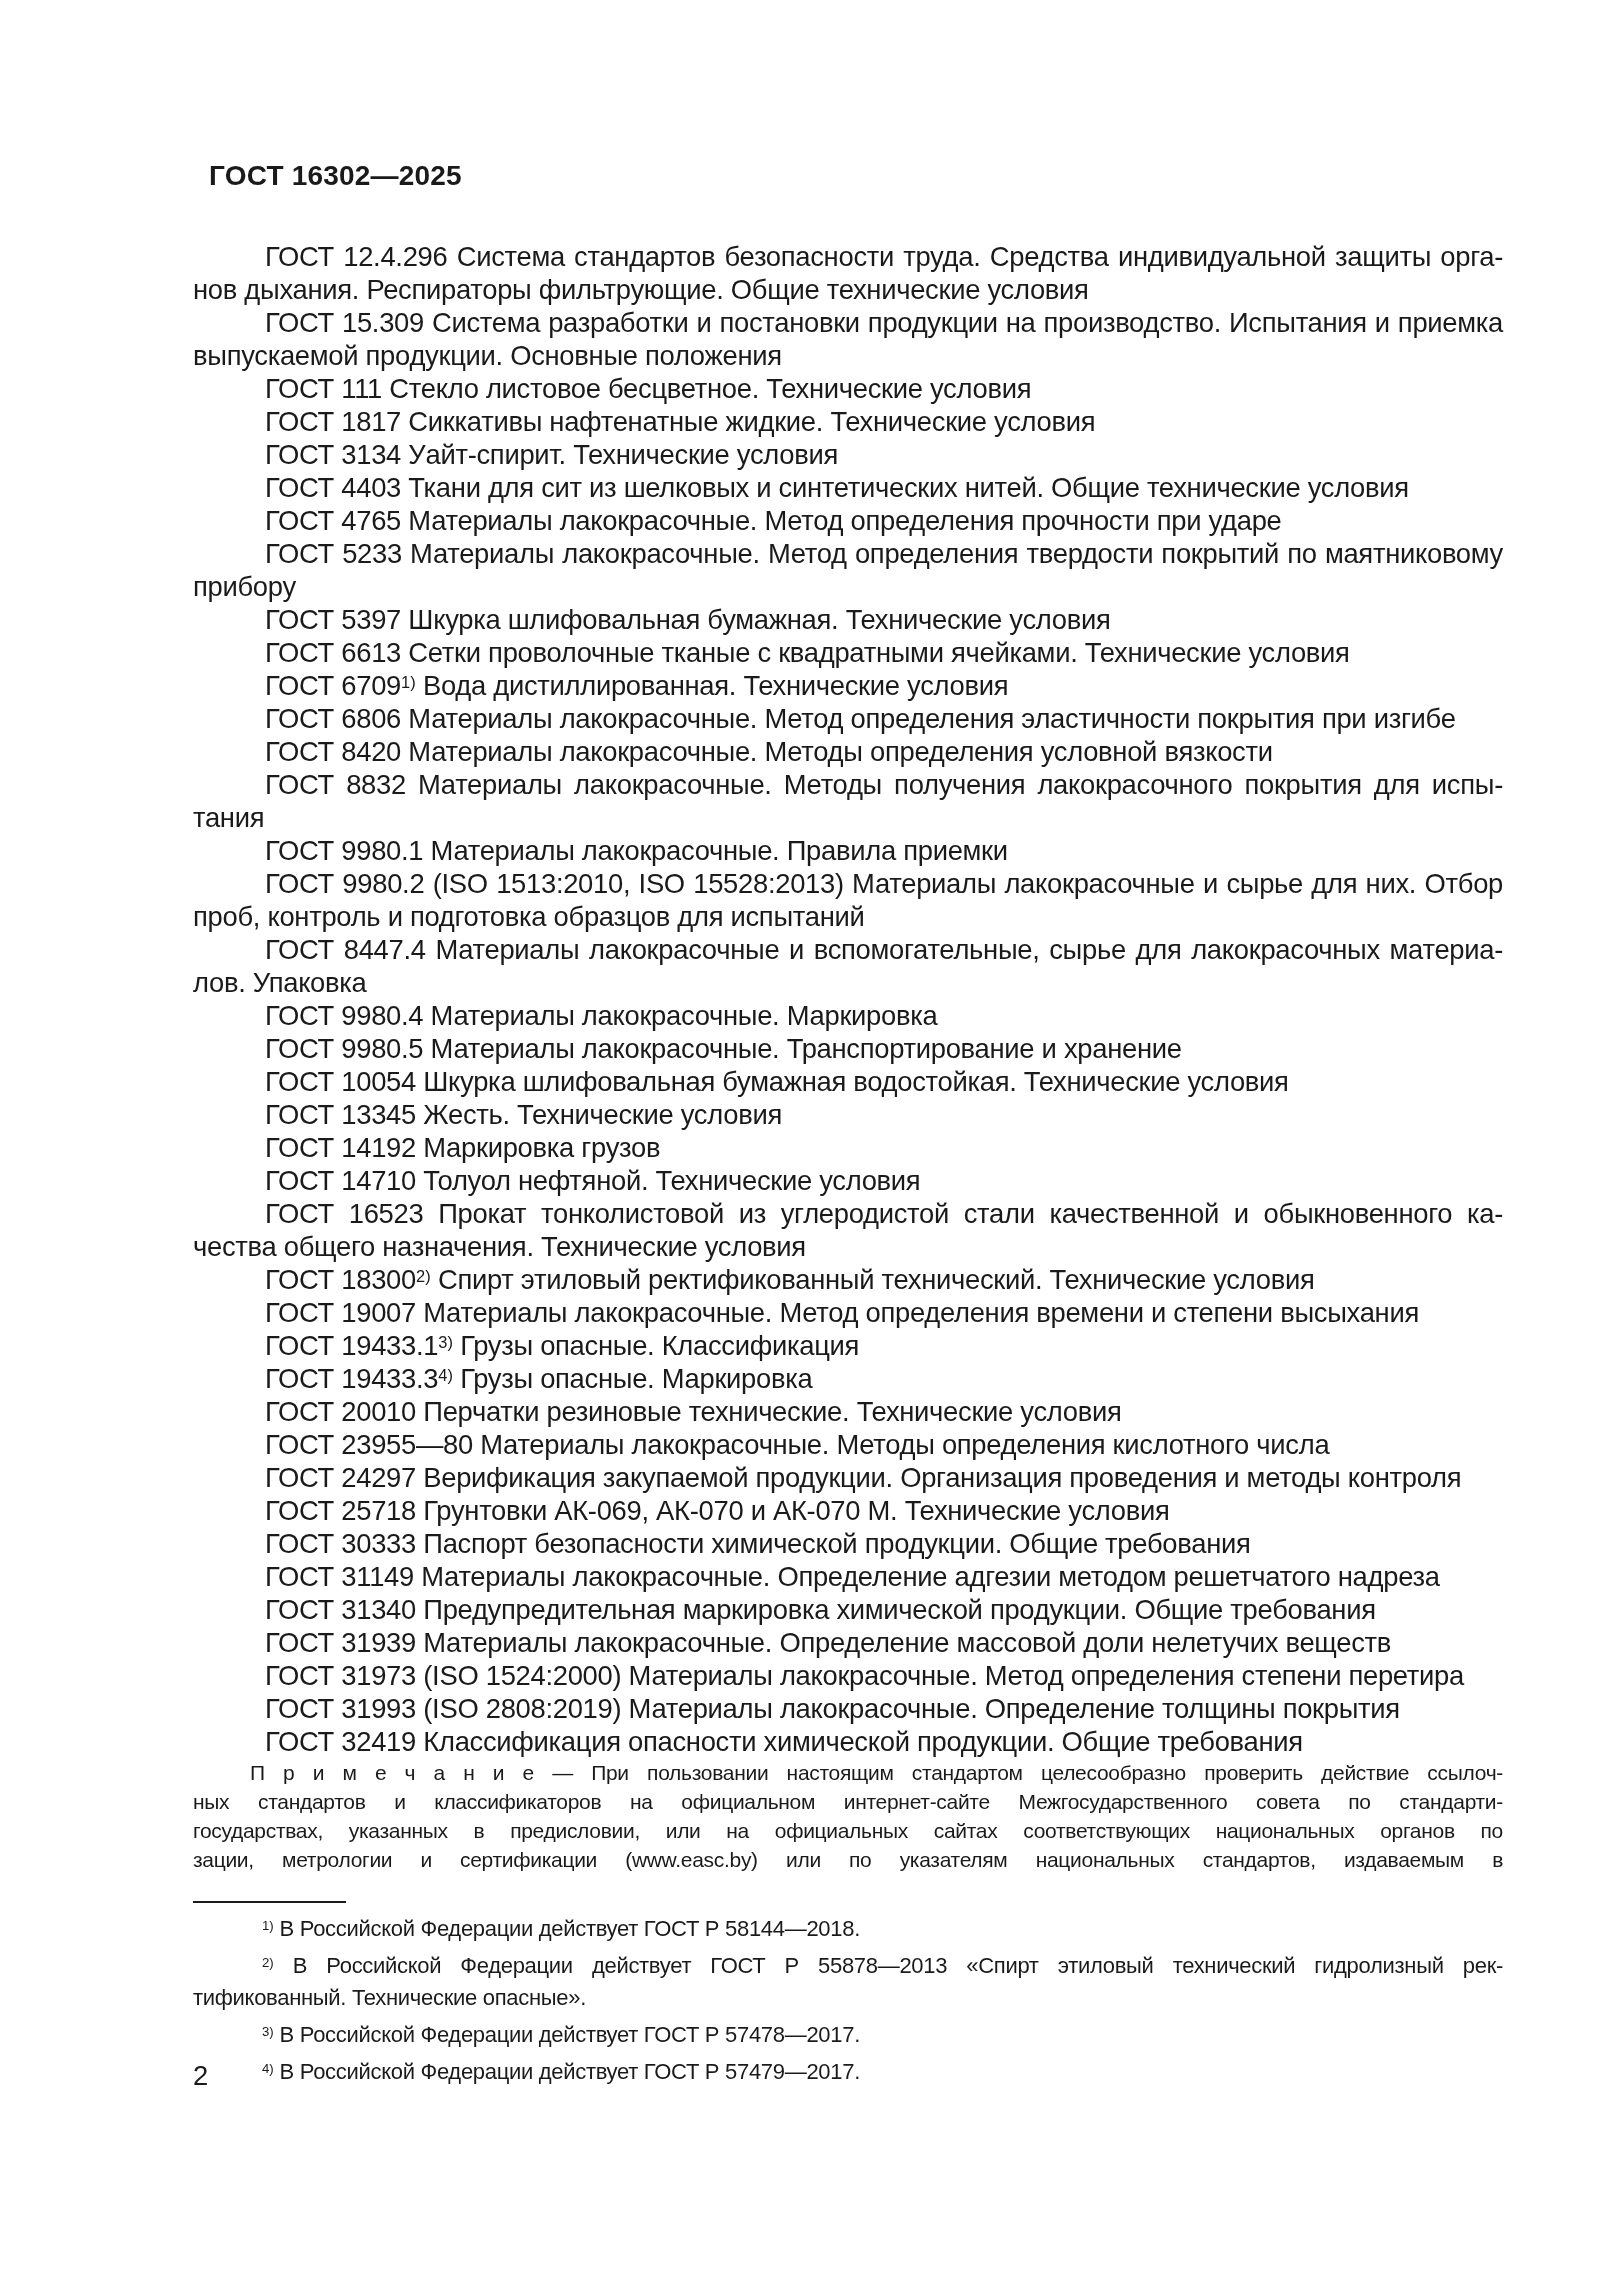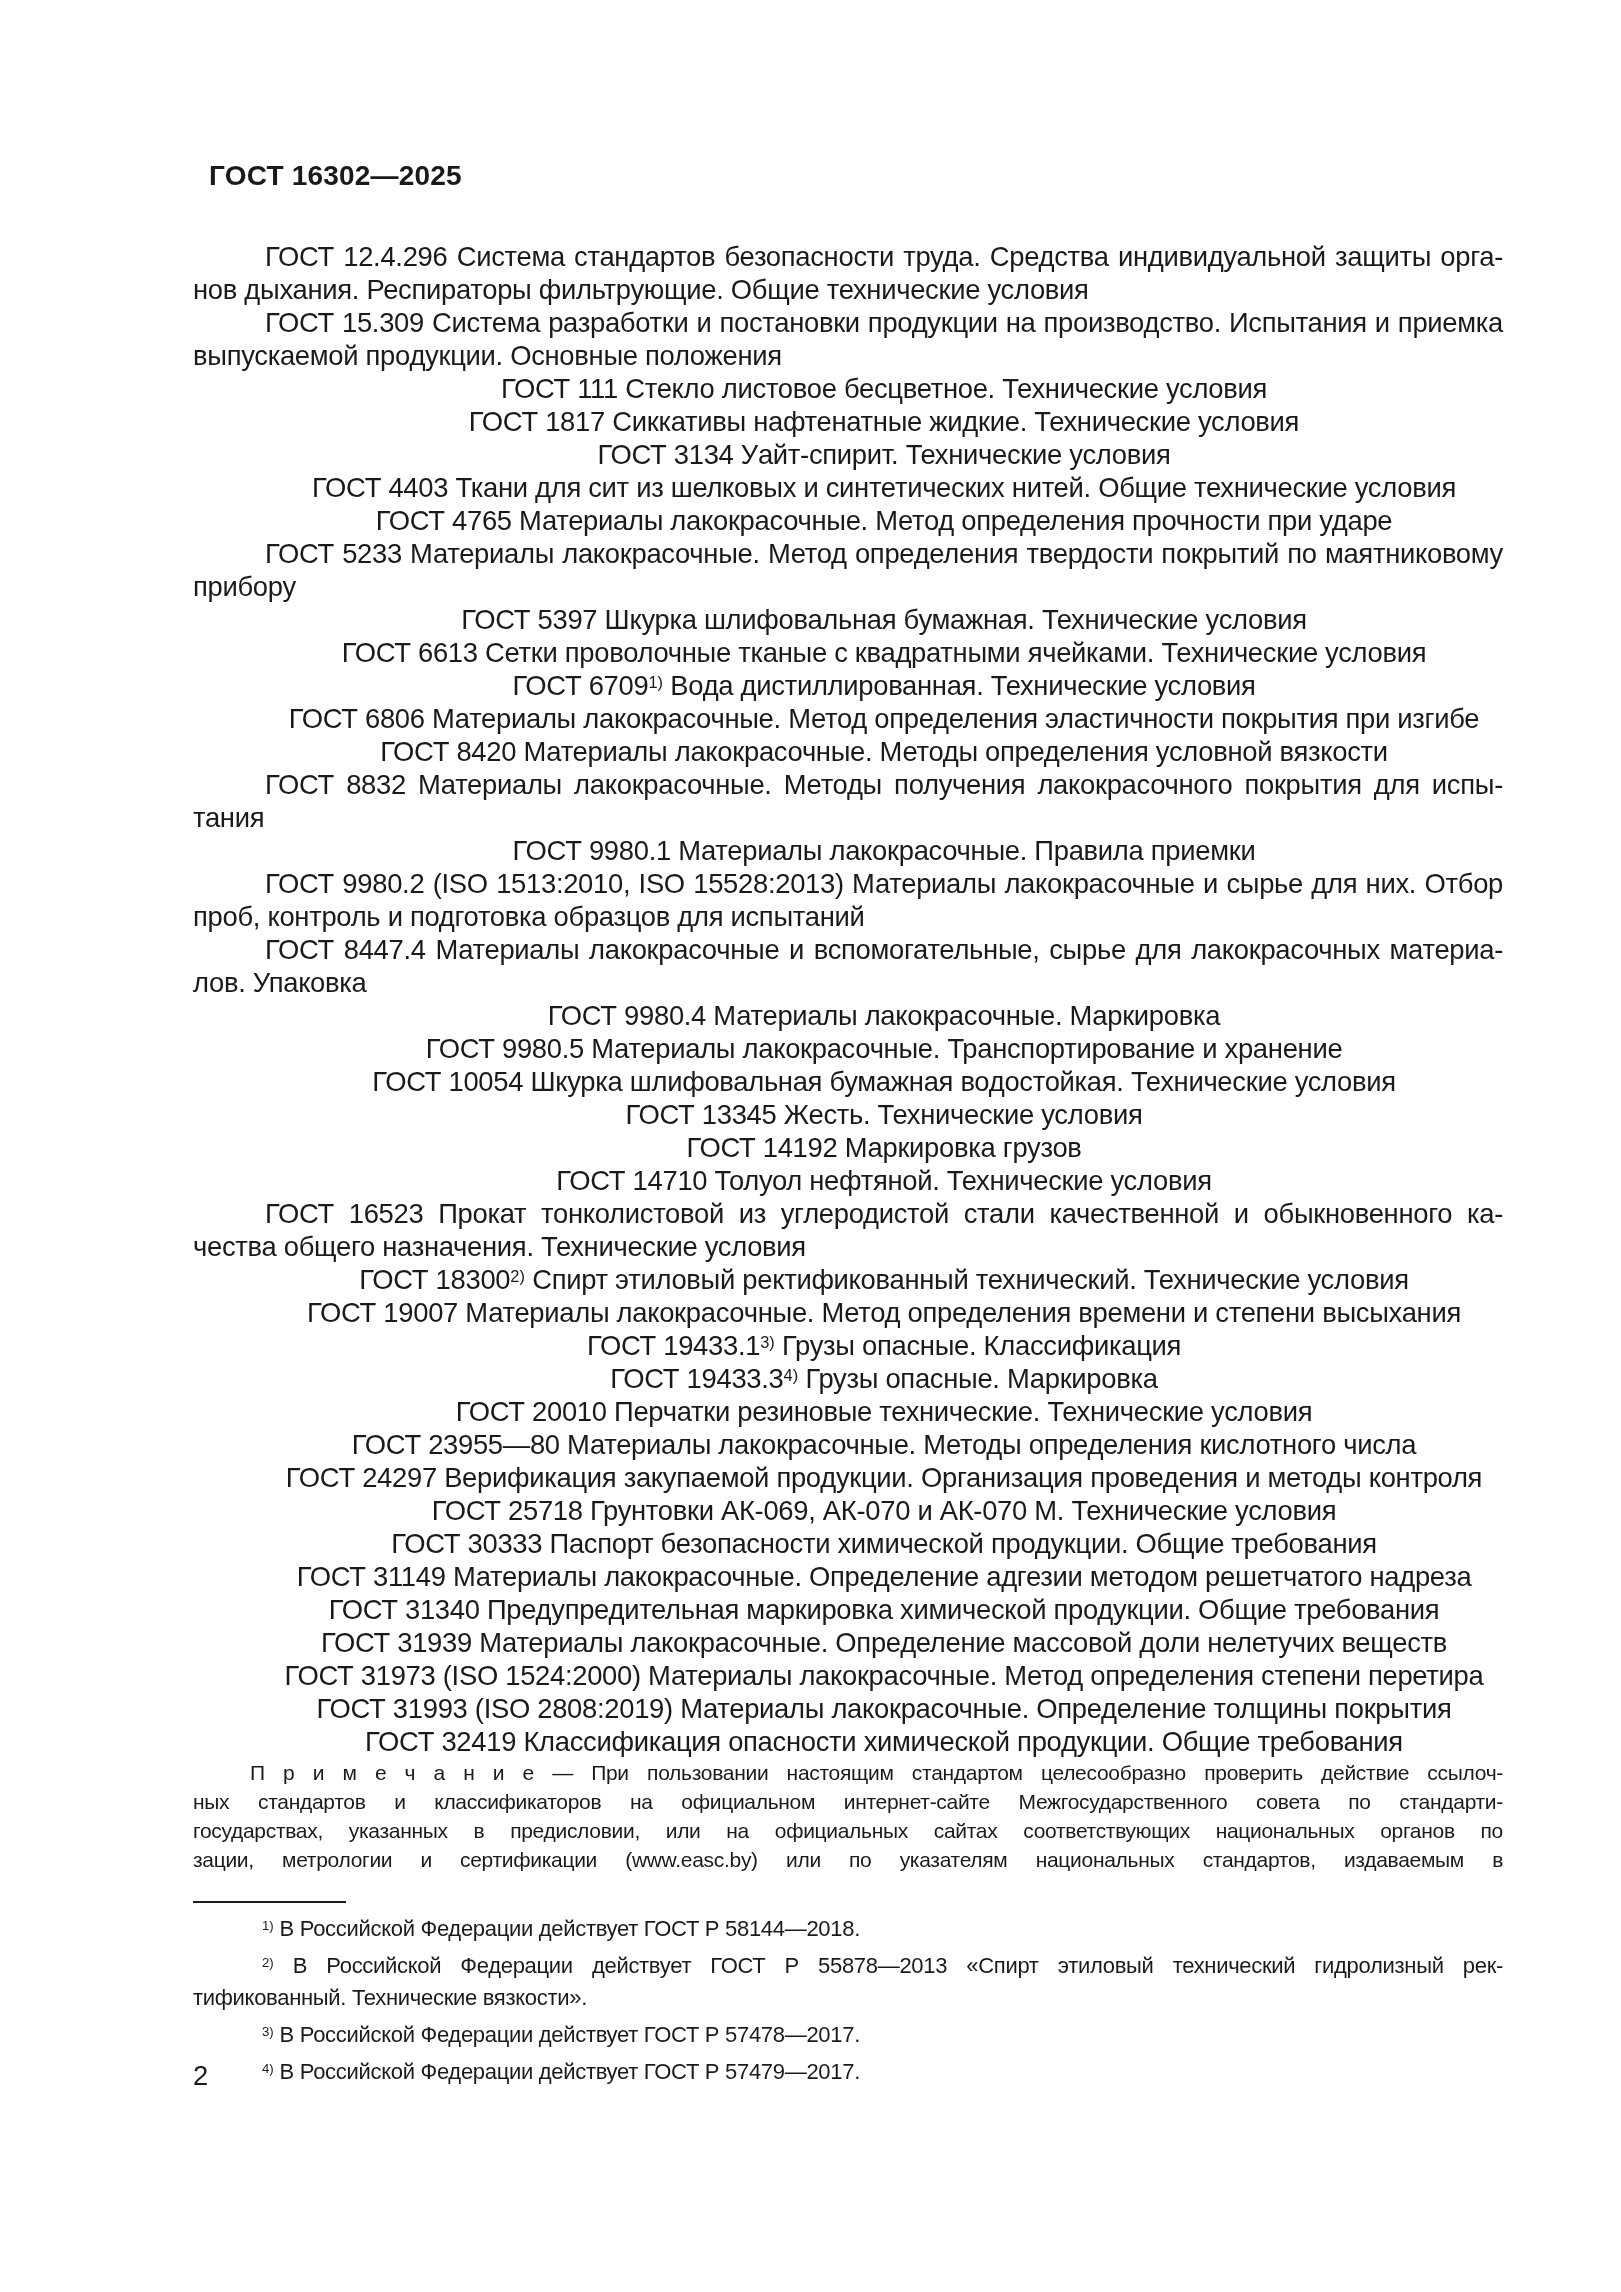--- a/index.html
+++ b/index.html
@@ -36,21 +36,21 @@
   }
   .line {
     letter-spacing: -0.3px;
     white-space: normal;
   }
   .line.full {
     text-align: justify;
     text-align-last: justify;
     -moz-text-align-last: justify;
   }
-  .refs .line.first { text-indent: 72px; text-align: center; }
+  .refs .line.first { text-indent: 72px; }
   sup {
     font-size: 60%;
     line-height: 0;
     position: relative;
     top: -0.45em;
     vertical-align: baseline;
     letter-spacing: 0;
   }
   .note {
     margin-top: 0px;
@@ -219,21 +219,21 @@
           <div class="line full">зации, метрологии и сертификации (www.easc.by) или по указателям национальных стандартов, издаваемым в</div>
         </div>
       </div>
     <div class="fn-divider"></div>
     <div class="footnotes" id="footnotes">
         <div class="para">
           <div class="line first"><sup>1)</sup> В Российской Федерации действует ГОСТ Р 58144—2018.</div>
         </div>
         <div class="para">
           <div class="line first full"><sup>2)</sup> В Российской Федерации действует ГОСТ Р 55878—2013 «Спирт этиловый технический гидролизный рек-</div>
-          <div class="line">тификованный. Технические вязкости».</div>
+          <div class="line">тификованный. Технические опасные».</div>
         </div>
         <div class="para">
           <div class="line first"><sup>3)</sup> В Российской Федерации действует ГОСТ Р 57478—2017.</div>
         </div>
         <div class="para">
           <div class="line first"><sup>4)</sup> В Российской Федерации действует ГОСТ Р 57479—2017.</div>
         </div>
       </div>
   </div>
   <div class="page-number">2</div>

